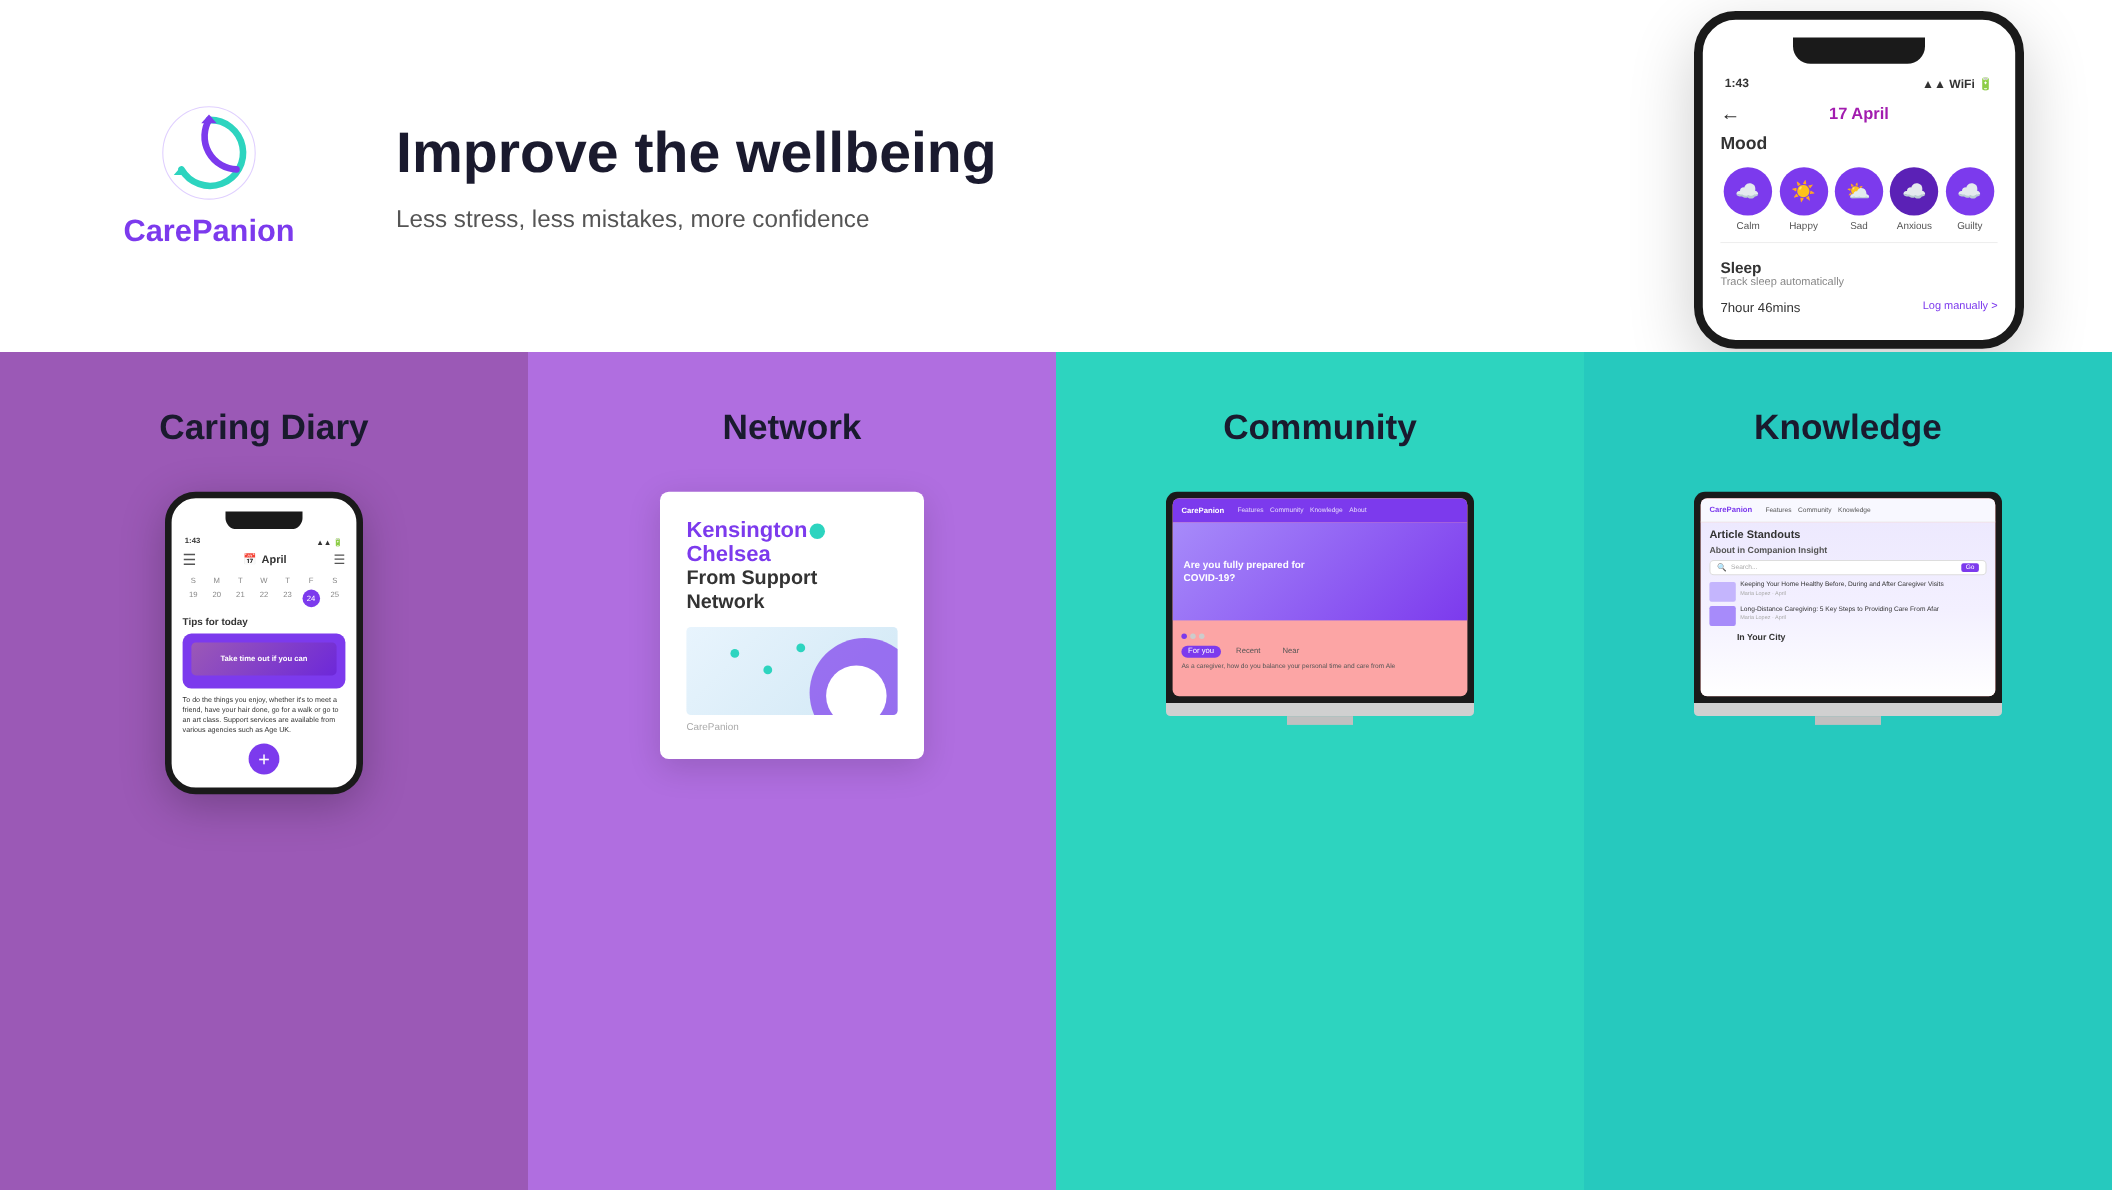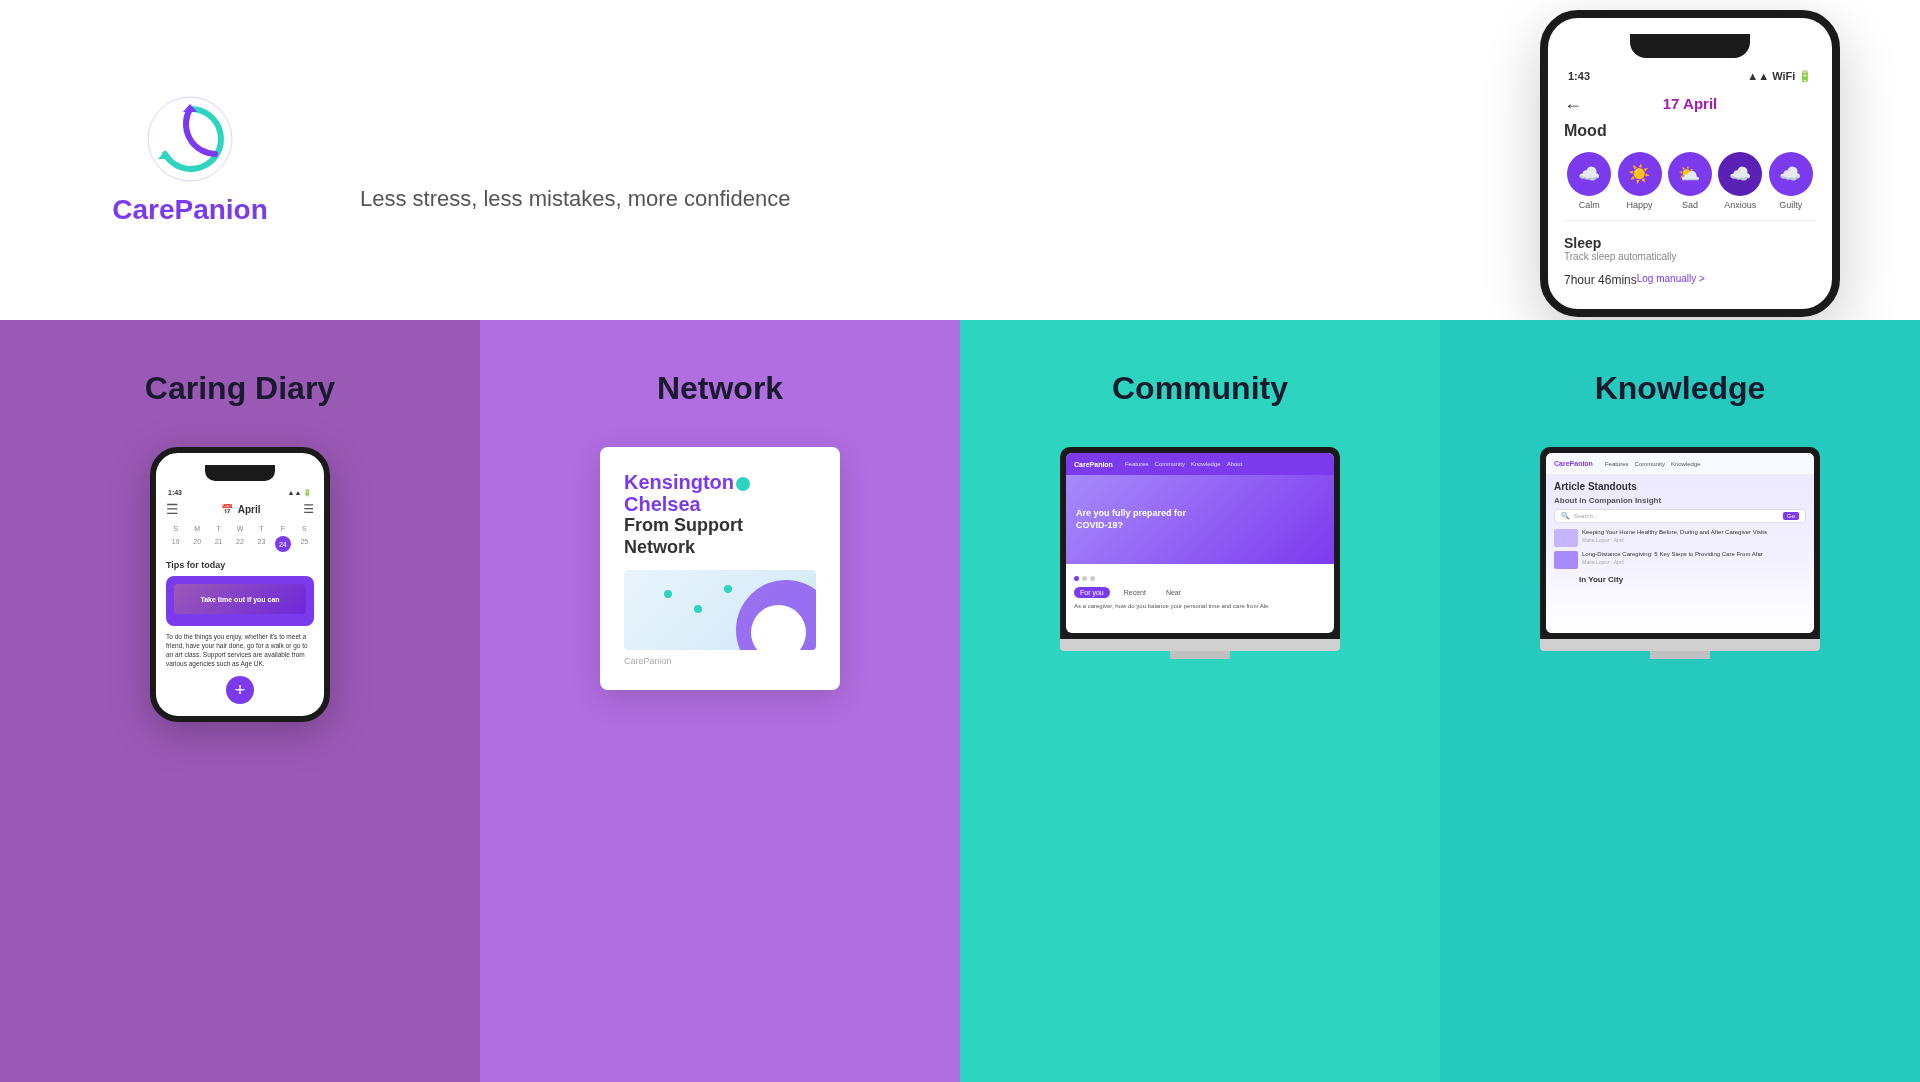--- a/index.html
+++ b/index.html
@@ -129,21 +129,21 @@
       text-align: center;
     }
     .phone-divider {
       height: 1px;
       background: #eee;
       margin: 10px 0;
     }
     .sleep-section { padding: 4px 0; }
     .sleep-title { font-size: 14px; font-weight: 600; color: #333; }
     .sleep-sub { font-size: 10px; color: #888; margin-bottom: 6px; }
-    .sleep-row { display: flex; align-items: center; }
+    .sleep-row { display: flex; justify-content: space-between; align-items: center; }
     .sleep-time { font-size: 18px; font-weight: 700; color: #333; }
     .sleep-time span { font-size: 12px; font-weight: 400; }
     .log-manually { font-size: 10px; color: #7c3aed; }
 
     
     .bottom-section {
       display: flex;
       height: 762px;
     }
     .quadrant {
@@ -316,21 +316,21 @@
       width: 280px;
       position: relative;
     }
     .laptop-screen {
       background: #1a1a1a;
       border-radius: 10px 10px 0 0;
       padding: 6px;
       width: 100%;
     }
     .laptop-display {
-      background: #ffffff;
+      background: #fca5a5;
       border-radius: 6px;
       overflow: hidden;
       height: 180px;
     }
     .laptop-base {
       background: #d0d0d0;
       height: 12px;
       border-radius: 0 0 4px 4px;
       width: 100%;
     }
@@ -410,21 +410,21 @@
       <path d="M 45 15 A 30 30 0 1 1 20 60" stroke="#2dd4bf" stroke-width="6" fill="none" stroke-linecap="round"></path>
       <path d="M 45 15 A 30 30 0 0 0 70 60" stroke="#7c3aed" stroke-width="6" fill="none" stroke-linecap="round"></path>
       <path d="M 38 18 L 45 10 L 52 18" fill="#7c3aed"></path>
       <path d="M 13 65 L 20 57 L 27 65" fill="#2dd4bf"></path>
     </svg>
     <span class="logo-text">CarePanion</span>
   </div>
 
   <div class="hero-text">
     <div class="hero-title">
-      <br>
+      <span>Improve the wellbeing</span><br>
     </div>
     <div class="hero-subtitle">Less stress, less mistakes, more confidence</div>
   </div>
 
   <div class="phone-mockup-top">
     <div class="phone-frame">
       <div class="phone-notch"></div>
       <div class="phone-content">
         <div class="phone-status-bar">
           <span>1:43</span>

